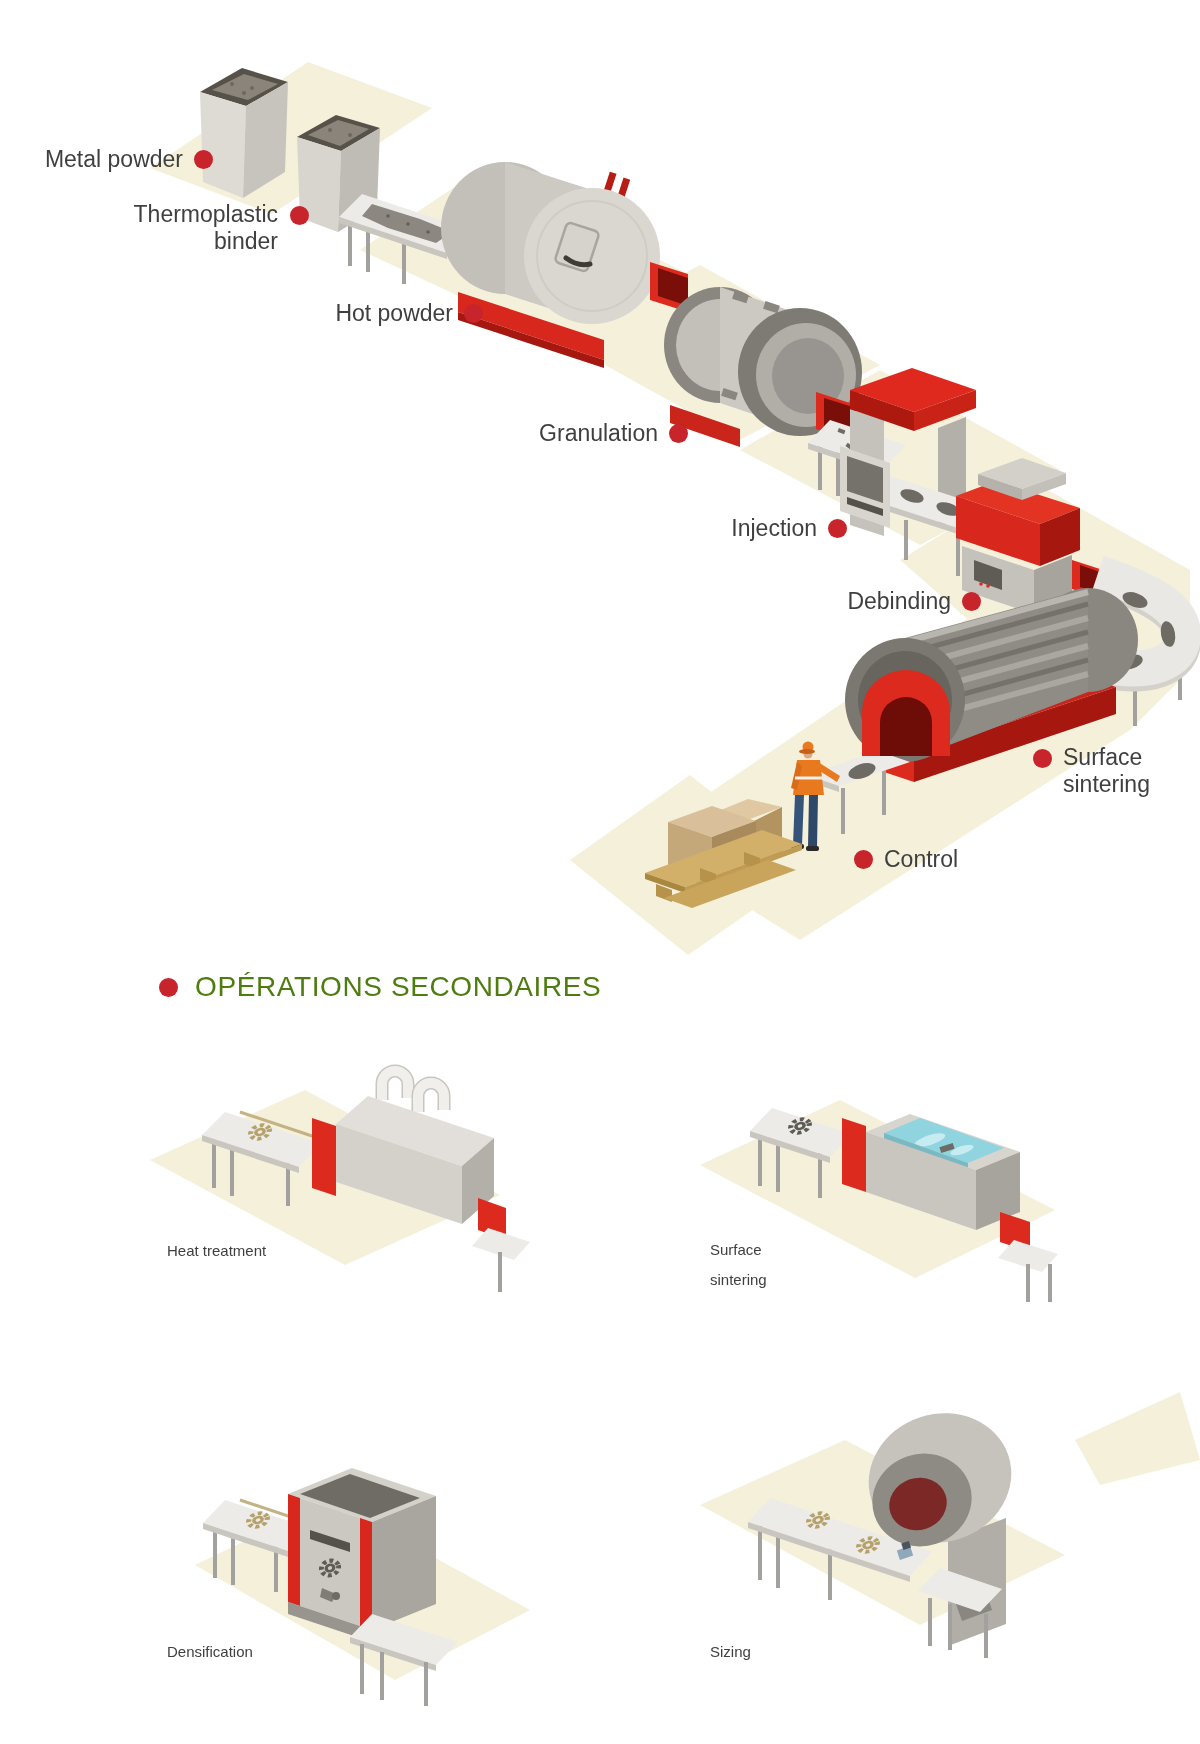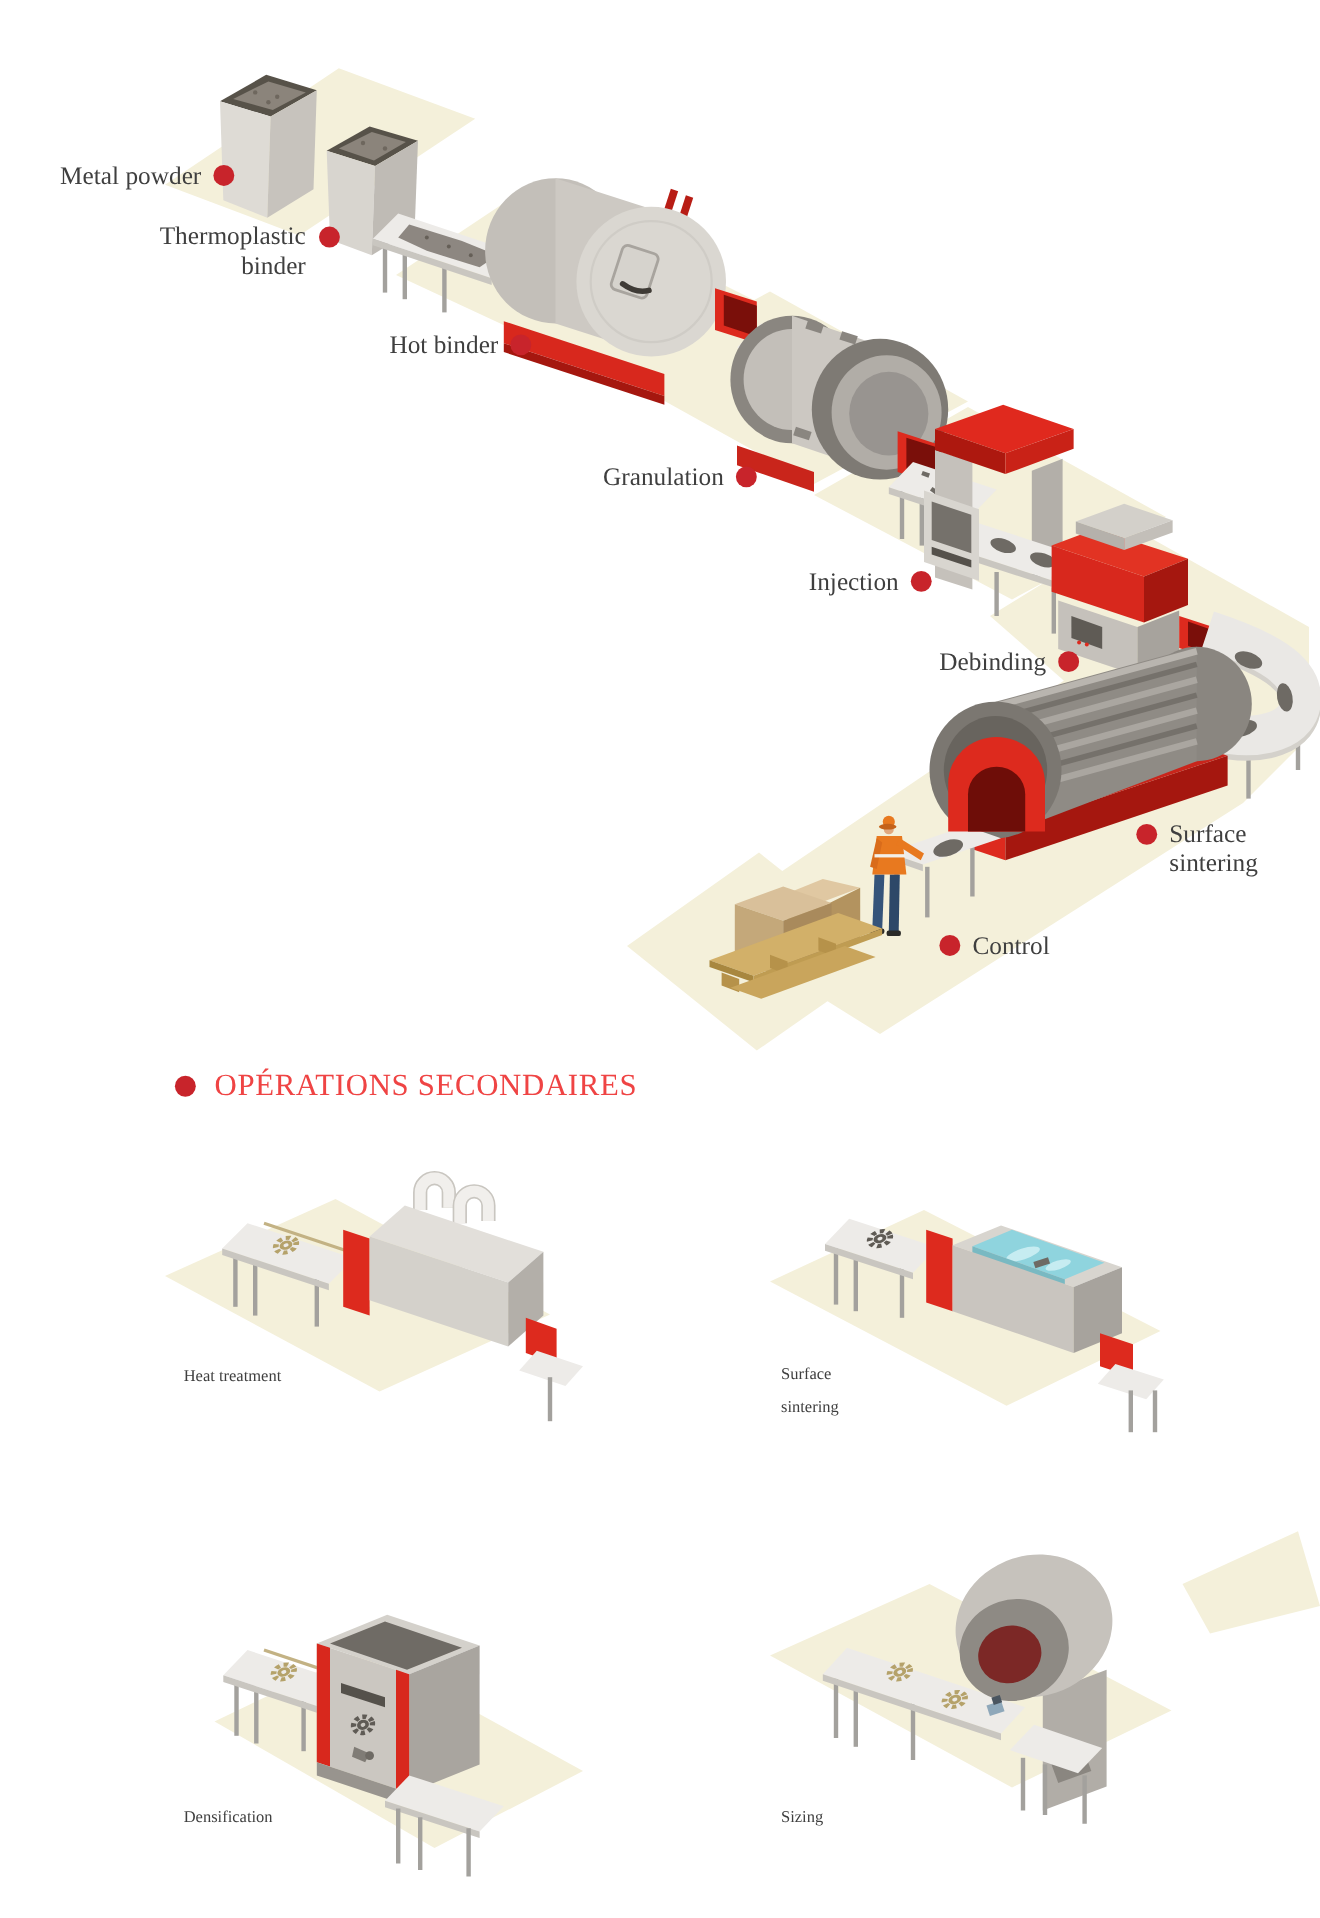--- a/index.html
+++ b/index.html
@@ -1,39 +1,39 @@
 <!DOCTYPE html>
 <html><head>
 <meta charset="utf-8">
 <style>
   html,body { margin:0; padding:0; background:#ffffff; }
   #stage {
     position:relative; width:1200px; height:1744px; background:#ffffff;
-    font-family:Liberation Serif, serif; overflow:hidden;
+    font-family:Liberation Sans, sans-serif; overflow:hidden;
   }
   svg { position:absolute; left:0; }
   #primary-illustration { top:0; }
   #secondary-illustration { top:1030px; }
 
   .lbl {
     position:absolute; display:flex; align-items:center; gap:11px;
     font-size:23px; font-weight:300; color:#3f3f3f; white-space:nowrap;
     line-height:27px;
   }
   .lbl.top-align { align-items:flex-start; }
   .lbl .lines { display:flex; flex-direction:column; }
   .lbl .lines.r { text-align:right; }
   .dot {
     width:19px; height:19px; border-radius:50%; background:#c8242b; flex:0 0 auto;
   }
   .lbl.top-align .dot { margin-top:5px; }
 
   .heading {
     position:absolute; left:159px; top:971px; display:flex; align-items:center;
-    gap:17px; font-size:28px; letter-spacing:0.6px; color:#ef4444; font-weight:500;
+    gap:17px; font-size:28px; letter-spacing:0.6px; color:#4d7c0f; font-weight:500;
     white-space:nowrap;
   }
   .sec-lbl {
     position:absolute; font-size:15px; font-weight:300; color:#3f3f3f;
     line-height:30px; white-space:nowrap;
   }
 </style>
 </head>
 <body>
 
@@ -252,21 +252,21 @@
 
   <div class="lbl top-align" style="right:891px; top:201px;gap:12px;">
     <span class="lines r">
       <span>Thermoplastic</span>
       <span>binder</span>
     </span>
     <span class="dot"></span>
   </div>
 
   <div class="lbl" style="right:717px; top:300px;">
-    <span>Hot binder</span>
+    <span>Hot powder</span>
     <span class="dot"></span>
   </div>
 
   <div class="lbl" style="right:512px; top:420px;">
     <span>Granulation</span>
     <span class="dot"></span>
   </div>
 
   <div class="lbl" style="right:353px; top:515px;">
     <span>Injection</span>

